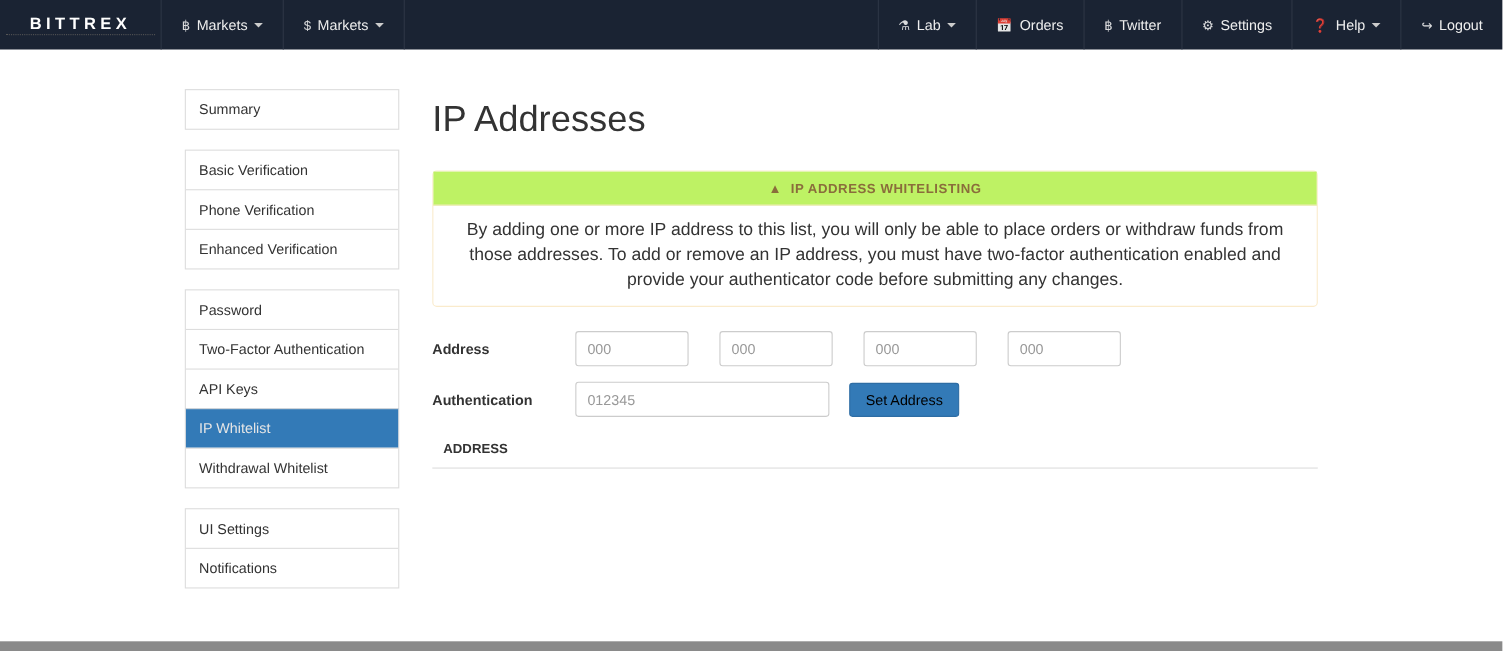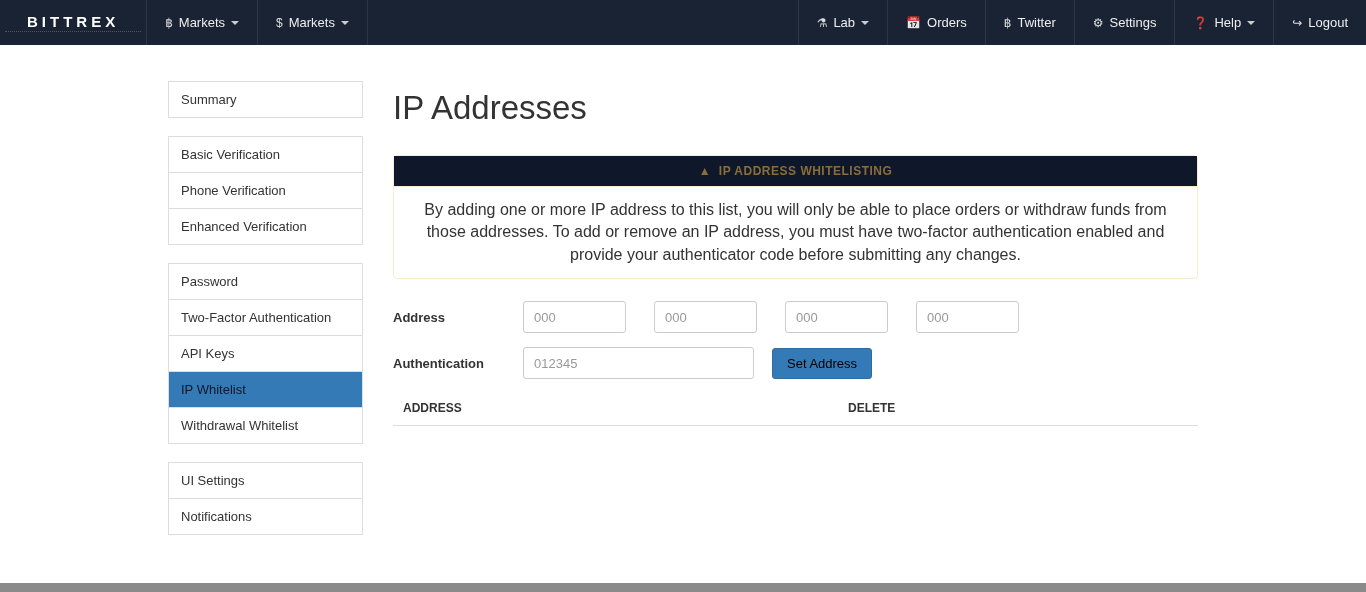--- a/index.html
+++ b/index.html
@@ -17,26 +17,26 @@
   .caret { margin-left: 6px; display: inline-block; width: 0; height: 0; border-left: 4px solid transparent; border-right: 4px solid transparent; border-top: 4px solid #ccc; }
   
   
   .container { width: 1030px; margin: 0 auto; display: flex; padding-top: 36px; margin-bottom: 30px; }
   .sidebar { width: 195px; margin-right: 30px; flex-shrink: 0; }
   .content { flex: 1; }
   
   .side-group { border: 1px solid #ddd; margin-bottom: 18px; background: #fff; }
   .side-item { padding: 10px 12px; border-top: 1px solid #ddd; font-size: 13px; color: #333; cursor: pointer; }
   .side-item:first-child { border-top: none; }
-  .side-item.active { background: #337ab7; color: #0f172a; }
+  .side-item.active { background: #337ab7; color: #e5e5e5; }
   
   h1 { font-size: 33px; font-weight: 500; color: #333; margin-top: 8px; margin-bottom: 28px; }
   
   .panel { border: 1px solid #faebcc; border-radius: 4px; margin-bottom: 22px; }
-  .panel-heading { background: #0f172a; color: #8a6d3b; text-align: center; padding: 8px; font-size: 12px; font-weight: 600; letter-spacing: 0.5px; border-bottom: 1px solid #faebcc; }
+  .panel-heading { background: #bef264; color: #8a6d3b; text-align: center; padding: 8px; font-size: 12px; font-weight: 600; letter-spacing: 0.5px; border-bottom: 1px solid #faebcc; }
   .panel-heading .warn-icon { margin-right: 4px; }
   .panel-body { padding: 12px 20px; font-size: 16px; color: #333; text-align: center; line-height: 1.4; }
   
   .form-row { display: flex; align-items: center; margin-bottom: 14px; }
   .form-label { width: 130px; font-weight: bold; font-size: 13px; }
   .form-inputs { display: flex; gap: 28px; }
   .octet { width: 103px; height: 32px; border: 1px solid #ccc; border-radius: 3px; padding: 0 10px; font-size: 13px; color: #8b5cf6; }
   .octet::placeholder { color: #999; }
   .auth-input { width: 231px; height: 32px; border: 1px solid #ccc; border-radius: 3px; padding: 0 10px; font-size: 13px; }
   .auth-input::placeholder { color: #999; }
@@ -147,21 +147,20 @@
     </div>
 
     <div class="form-row">
       <div class="form-label">Authentication</div>
       <input class="auth-input" placeholder="012345" style="">
       <button class="btn-primary">Set Address</button>
     </div>
 
     <div class="table-head">
       <div class="th-address">ADDRESS</div>
-      <div class="th-delete">DELETE</div>
     </div>
   </div>
 </div>
 
 <div class="footer-links">
   <div class="footer-inner">
     <div class="footer-col">
       <div class="row"><span class="link">About</span></div>
 
     </div>

